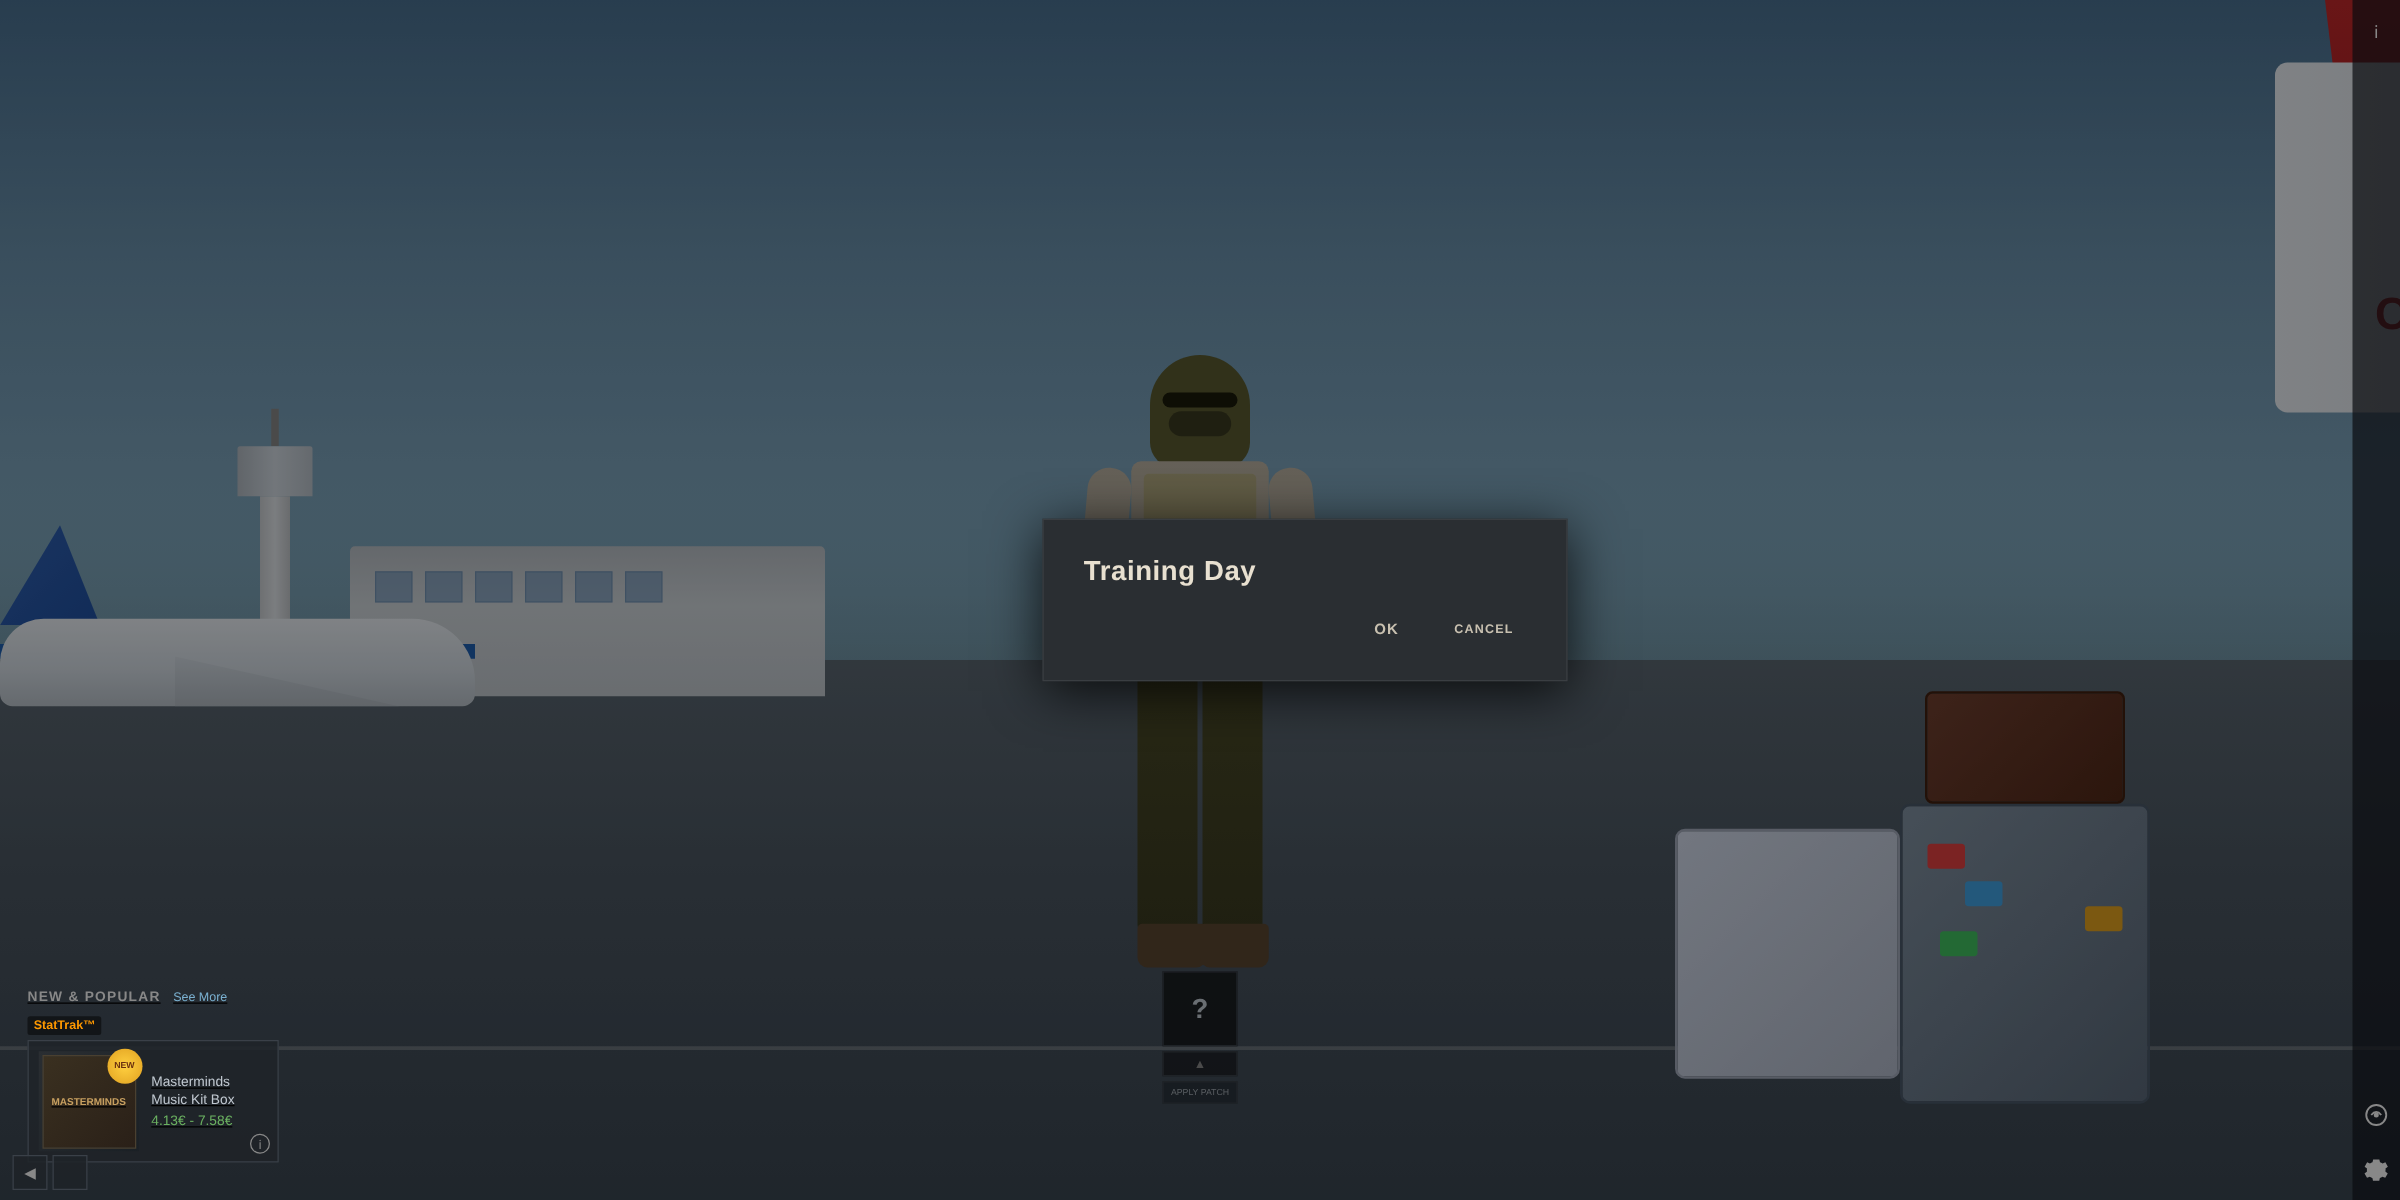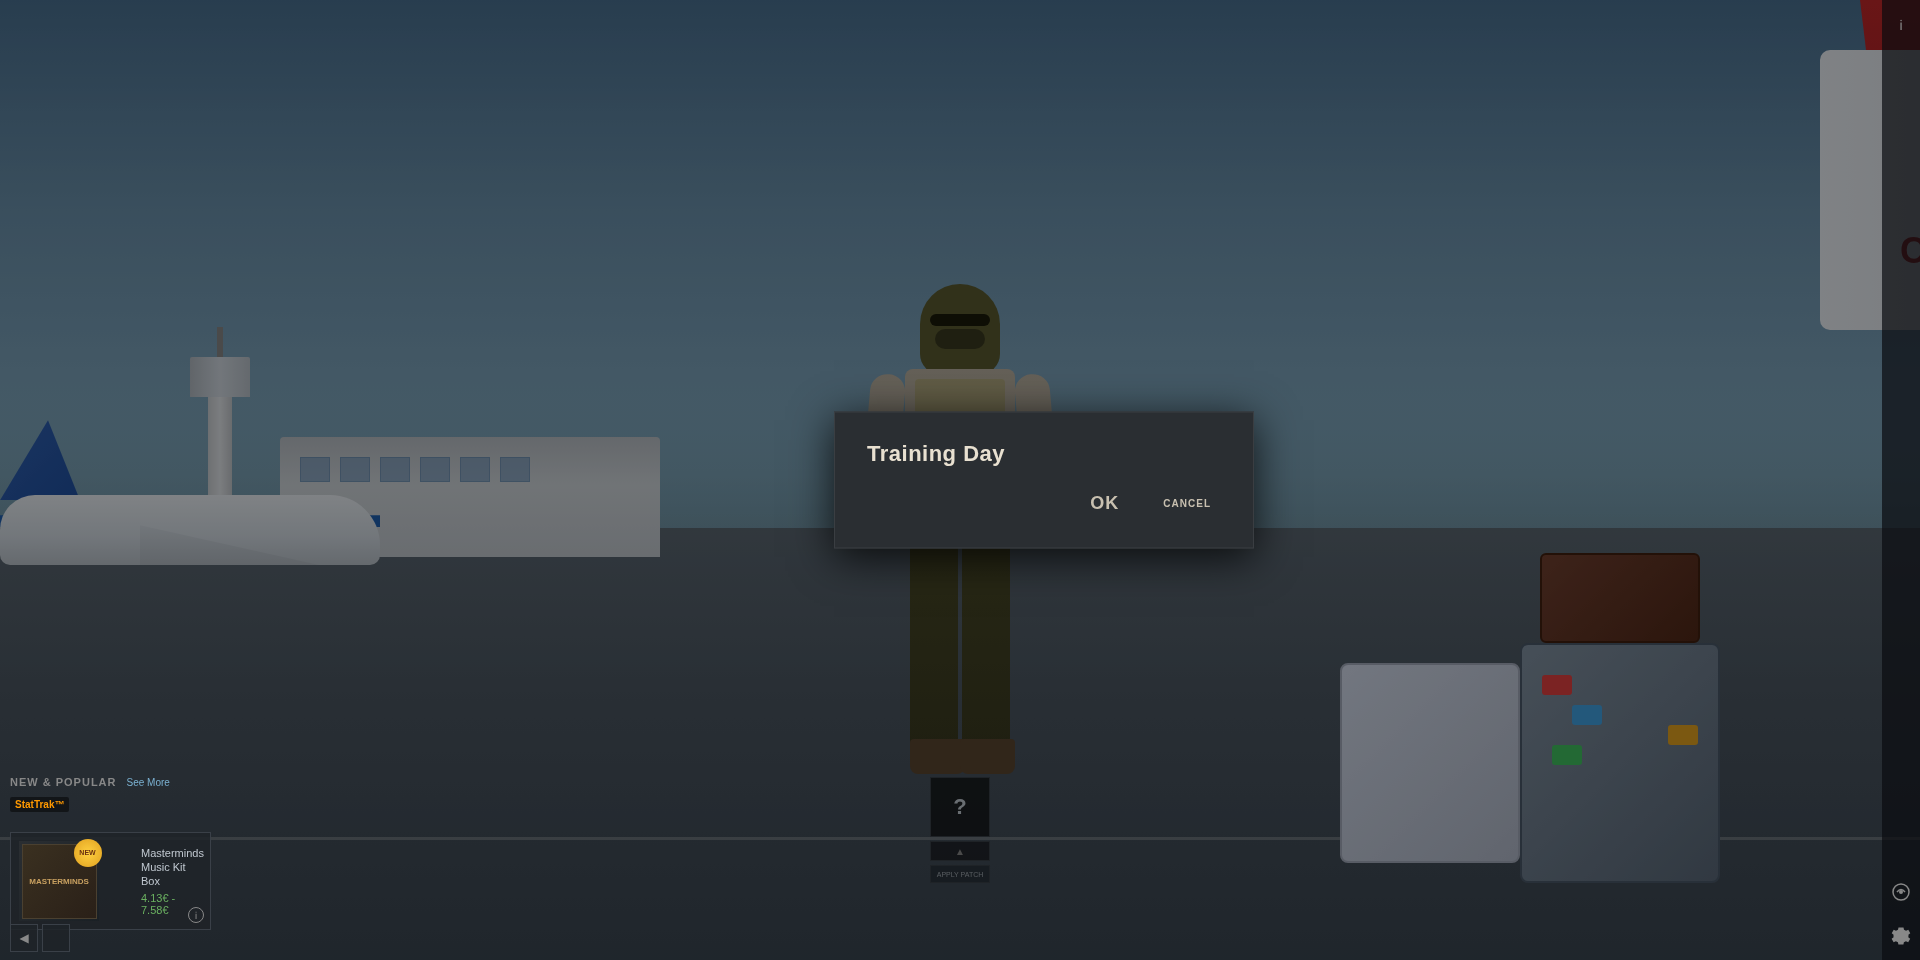--- a/index.html
+++ b/index.html
@@ -366,21 +366,21 @@
       display: flex;
       justify-content: flex-end;
       gap: 24px;
       align-items: center;
     }
 
     .btn-ok {
       background: transparent;
       border: none;
       color: #c8c0b0;
-      font-size: 18px;
+      font-size: 12px;
       font-weight: bold;
       letter-spacing: 1px;
       cursor: pointer;
       padding: 6px 10px;
     }
 
     .btn-cancel {
       background: transparent;
       border: none;
       color: #c8c0b0;
@@ -388,23 +388,24 @@
       font-weight: bold;
       letter-spacing: 1px;
       cursor: pointer;
       padding: 6px 10px;
     }
 
     
     .bottom-panel {
       position: absolute;
       bottom: 30px;
-      left: 10px;
+      left: 22px;
       width: 201px;
       z-index: 15;
+      text-decoration: underline;
     }
 
     .new-popular-header {
       display: flex;
       align-items: center;
       gap: 10px;
       margin-bottom: 6px;
     }
 
     .new-popular-label {
@@ -423,21 +424,21 @@
     }
 
     .stattrak-badge {
       font-size: 10px;
       font-weight: bold;
       color: #ff9900;
       background: rgba(0,0,0,0.5);
       padding: 2px 5px;
       border-radius: 2px;
       display: inline-block;
-      margin-bottom: 20px;
+      margin-bottom: 4px;
     }
 
     .product-card {
       background: rgba(30,35,40,0.85);
       border: 1px solid #3a4048;
       display: flex;
       align-items: center;
       gap: 10px;
       padding: 8px;
       position: relative;
@@ -483,21 +484,20 @@
       align-items: center;
       justify-content: center;
       font-size: 7px;
       font-weight: bold;
       color: #6a3010;
       text-align: center;
     }
 
     .product-info {
       flex: 1;
-      margin-left: 32px;
     }
 
     .product-name {
       font-size: 11px;
       color: #c0c8d0;
       margin-bottom: 4px;
       line-height: 1.3;
     }
 
     .product-price {

